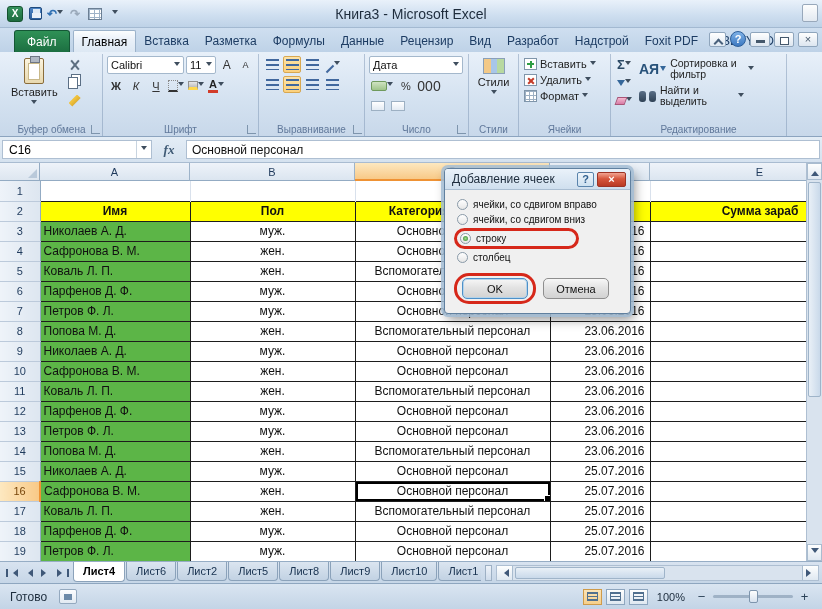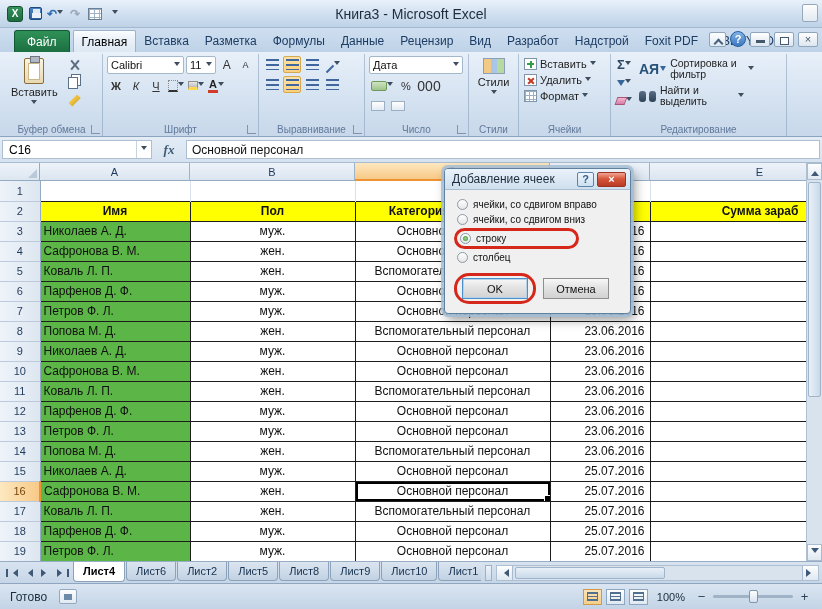--- a/index.html
+++ b/index.html
@@ -166,21 +166,21 @@
 .dhelp{width:17px;height:15px;border:1px solid #5a84ac;border-radius:2px;background:linear-gradient(#eef5fb,#cce0f0);color:#2f5f8f;font-weight:bold;font-size:11px;display:flex;align-items:center;justify-content:center;margin-right:3px;flex:none;}
 .dclose{width:29px;height:15px;border:1px solid #9c3325;border-radius:2px;background:linear-gradient(#f2a492,#d6563c 45%,#b93a24);color:#fff;font-weight:bold;font-size:11px;display:flex;align-items:center;justify-content:center;flex:none;}
 .dbody{padding:7px 9px 9px;}
 .dlabel{font-size:11px;margin-bottom:4px;color:#1a1a1a;}
 .opt{display:flex;align-items:center;gap:5px;font-size:10px;color:#101010;padding:2px 0 2px 3px;white-space:nowrap;}
 .radio{width:11px;height:11px;border-radius:50%;background:linear-gradient(#fff,#e6e6e6);border:1px solid #8a9aa8;position:relative;flex:none;}
 .radio.on::after{content:"";position:absolute;left:2px;top:2px;width:5px;height:5px;border-radius:50%;background:radial-gradient(#9ee08a,#2f7d32);}
 .oval{border:3px solid #d6281a;border-radius:15px;margin:1px 0;width:125px;}
 .dbtns{display:flex;align-items:center;margin-top:8px;gap:7px;}
 .ovalbtn{border:3px solid #d6281a;border-radius:15px;padding:2px 5px;}
-.btn{width:66px;height:21px;font-size:11px;font-family:inherit;color:#111;background:linear-gradient(#f7f7f7,#e3e3e3 45%,#d2d2d2);border:1px solid #8e8e8e;border-radius:0;}
+.btn{width:66px;height:21px;font-size:11px;font-family:inherit;color:#111;background:linear-gradient(#f7f7f7,#e3e3e3 45%,#d2d2d2);border:1px solid #8e8e8e;border-radius:5px;}
 .btn.ok{border-color:#4d90c8;box-shadow:inset 0 0 0 1px #b4d3ea;}
 </style>
 </head>
 <body>
 
 <div class="win">
 
   <div class="titlebar">
     <div class="qat">
       <span class="qbtn">

